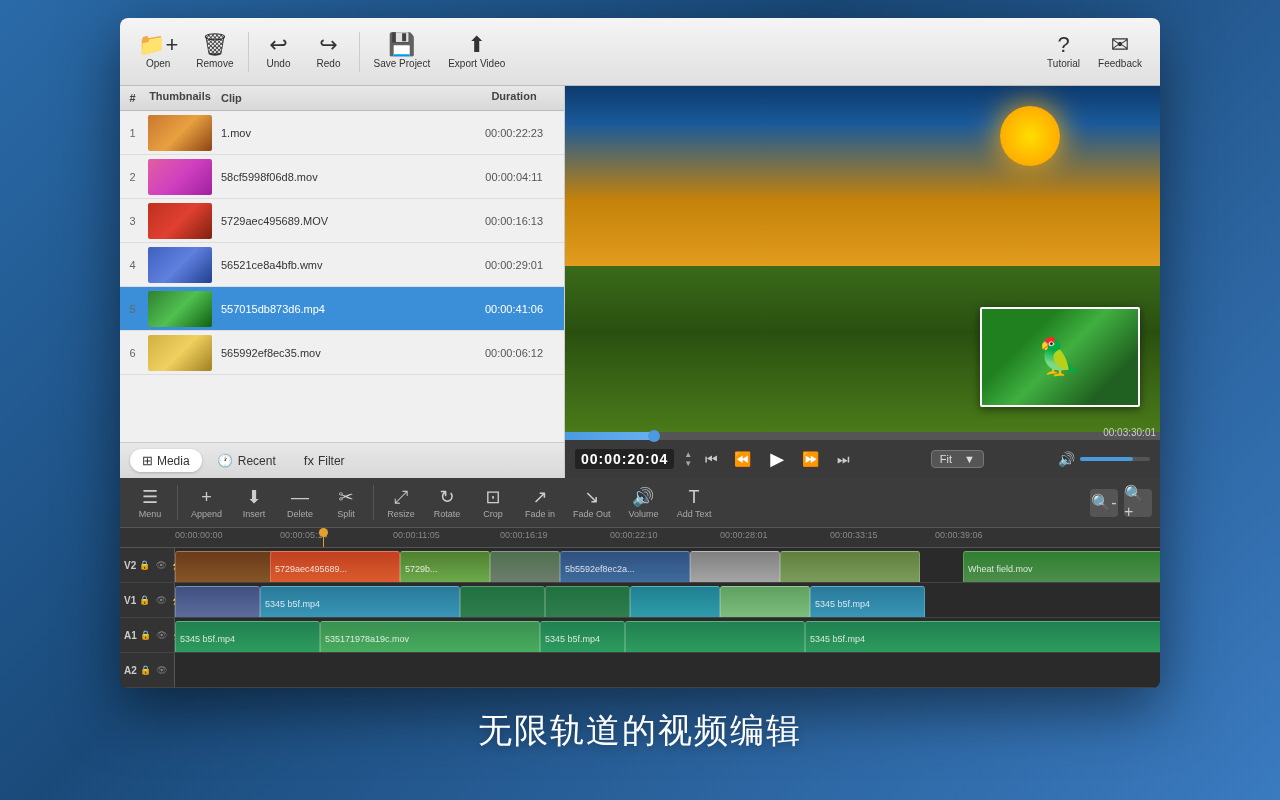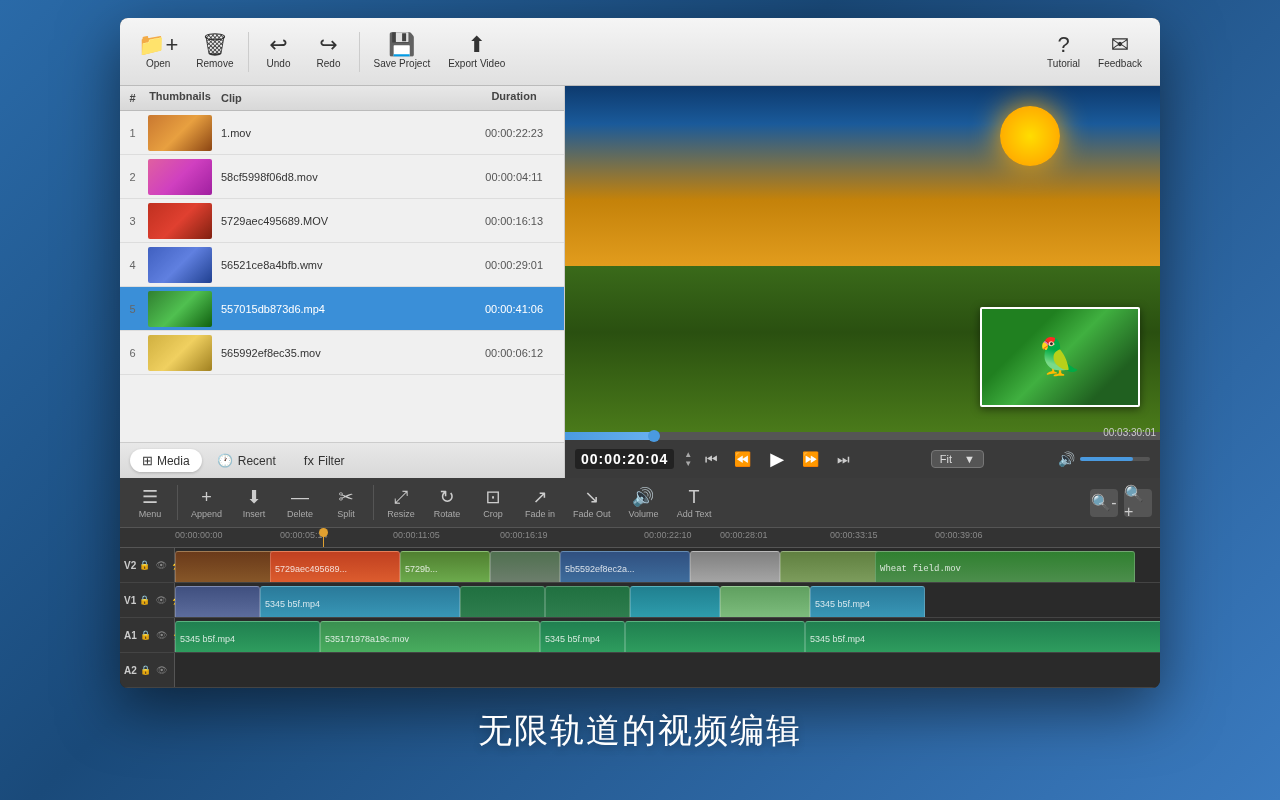--- a/index.html
+++ b/index.html
@@ -527,21 +527,21 @@
     }
 
     
     .v2-clip-1 { left: 0; width: 100px; background: linear-gradient(to bottom, #6a3a1a, #8a5a2a); }
     .v2-clip-2 { left: 95px; width: 130px; background: linear-gradient(to bottom, #c04020, #e06030); }
     .v2-clip-3 { left: 225px; width: 90px; background: linear-gradient(to bottom, #508030, #70b050); }
     .v2-clip-4 { left: 315px; width: 70px; background: linear-gradient(to bottom, #507050, #708070); }
     .v2-clip-5 { left: 385px; width: 130px; background: linear-gradient(to bottom, #305080, #4070a0); }
     .v2-clip-6 { left: 515px; width: 90px; background: linear-gradient(to bottom, #808080, #aaaaaa); }
     .v2-clip-7 { left: 605px; width: 140px; background: linear-gradient(to bottom, #608040, #80a060); }
-    .v2-clip-8 { left: 700px; width: 260px; background: linear-gradient(to bottom, #308030, #509050); font-family: Liberation Mono, monospace; }
+    .v2-clip-8 { left: 788px; width: 260px; background: linear-gradient(to bottom, #308030, #509050); }
 
     
     .v1-clip-1 { left: 0; width: 85px; background: linear-gradient(to bottom, #405080, #6070a0); }
     .v1-clip-2 { left: 85px; width: 200px; background: linear-gradient(to bottom, #2a7a9a, #3a9aba); }
     .v1-clip-3 { left: 285px; width: 85px; background: linear-gradient(to bottom, #207040, #308050); }
     .v1-clip-4 { left: 370px; width: 85px; background: linear-gradient(to bottom, #207040, #308050); }
     .v1-clip-5 { left: 455px; width: 90px; background: linear-gradient(to bottom, #208090, #30a0b0); }
     .v1-clip-6 { left: 545px; width: 90px; background: linear-gradient(to bottom, #60a060, #80c080); }
     .v1-clip-7 { left: 635px; width: 115px; background: linear-gradient(to bottom, #2a7a9a, #3a9aba); }
 
@@ -792,21 +792,21 @@
     </div>
 
     <div class="timeline-tracks-container">
 
       <div class="timeline-ruler">
         <div class="ruler-marks">
           <span class="ruler-mark" style="left:0px;">00:00:00:00</span>
           <span class="ruler-mark" style="left:105px;">00:00:05:14</span>
           <span class="ruler-mark" style="left:218px;">00:00:11:05</span>
           <span class="ruler-mark" style="left:325px;">00:00:16:19</span>
-          <span class="ruler-mark" style="left:435px;margin-left:34px;">00:00:22:10</span>
+          <span class="ruler-mark" style="left:435px;">00:00:22:10</span>
           <span class="ruler-mark" style="left:545px;">00:00:28:01</span>
           <span class="ruler-mark" style="left:655px;">00:00:33:15</span>
           <span class="ruler-mark" style="left:760px;">00:00:39:06</span>
 
           <div class="playhead" style="left: 148px;">
             <div class="playhead-top"></div>
           </div>
         </div>
       </div>
 

